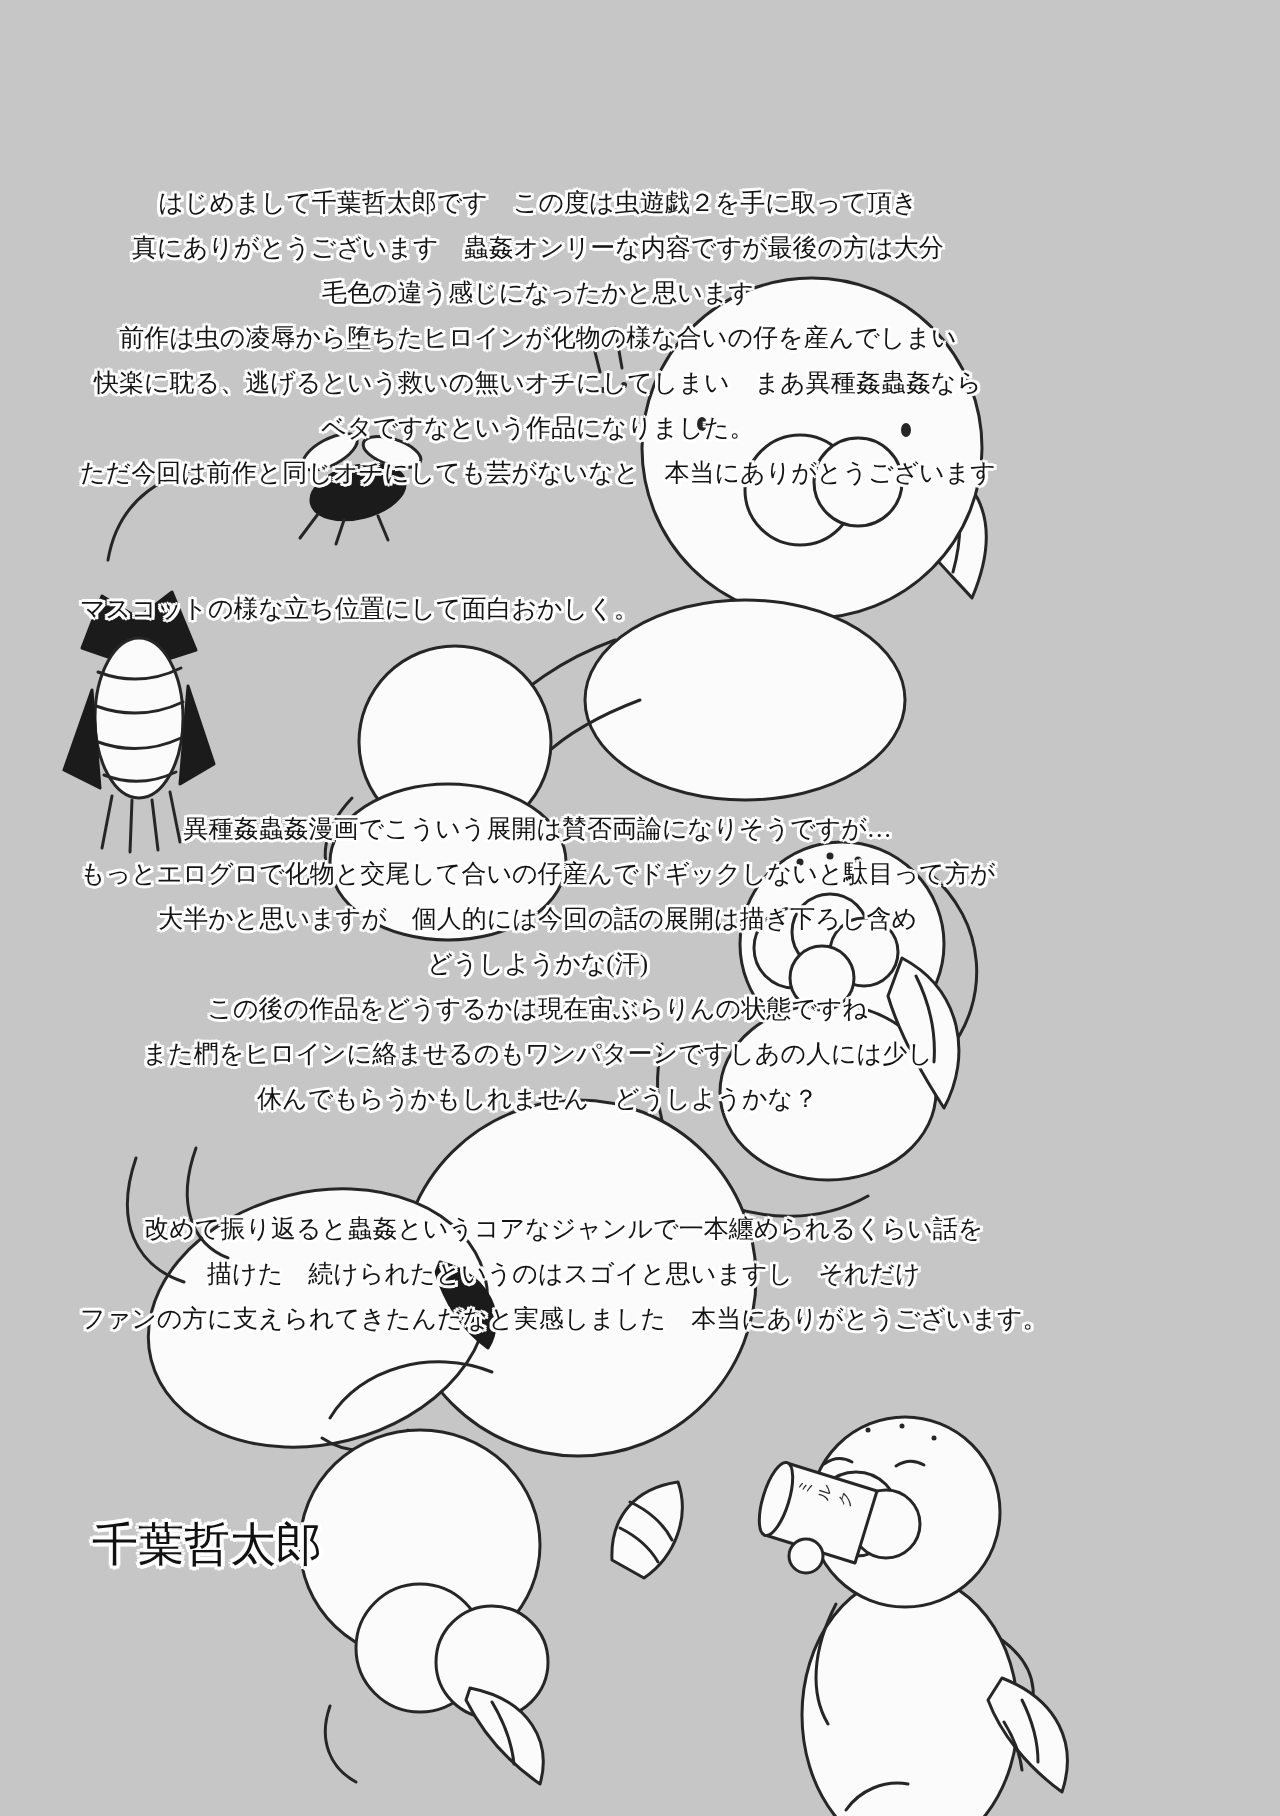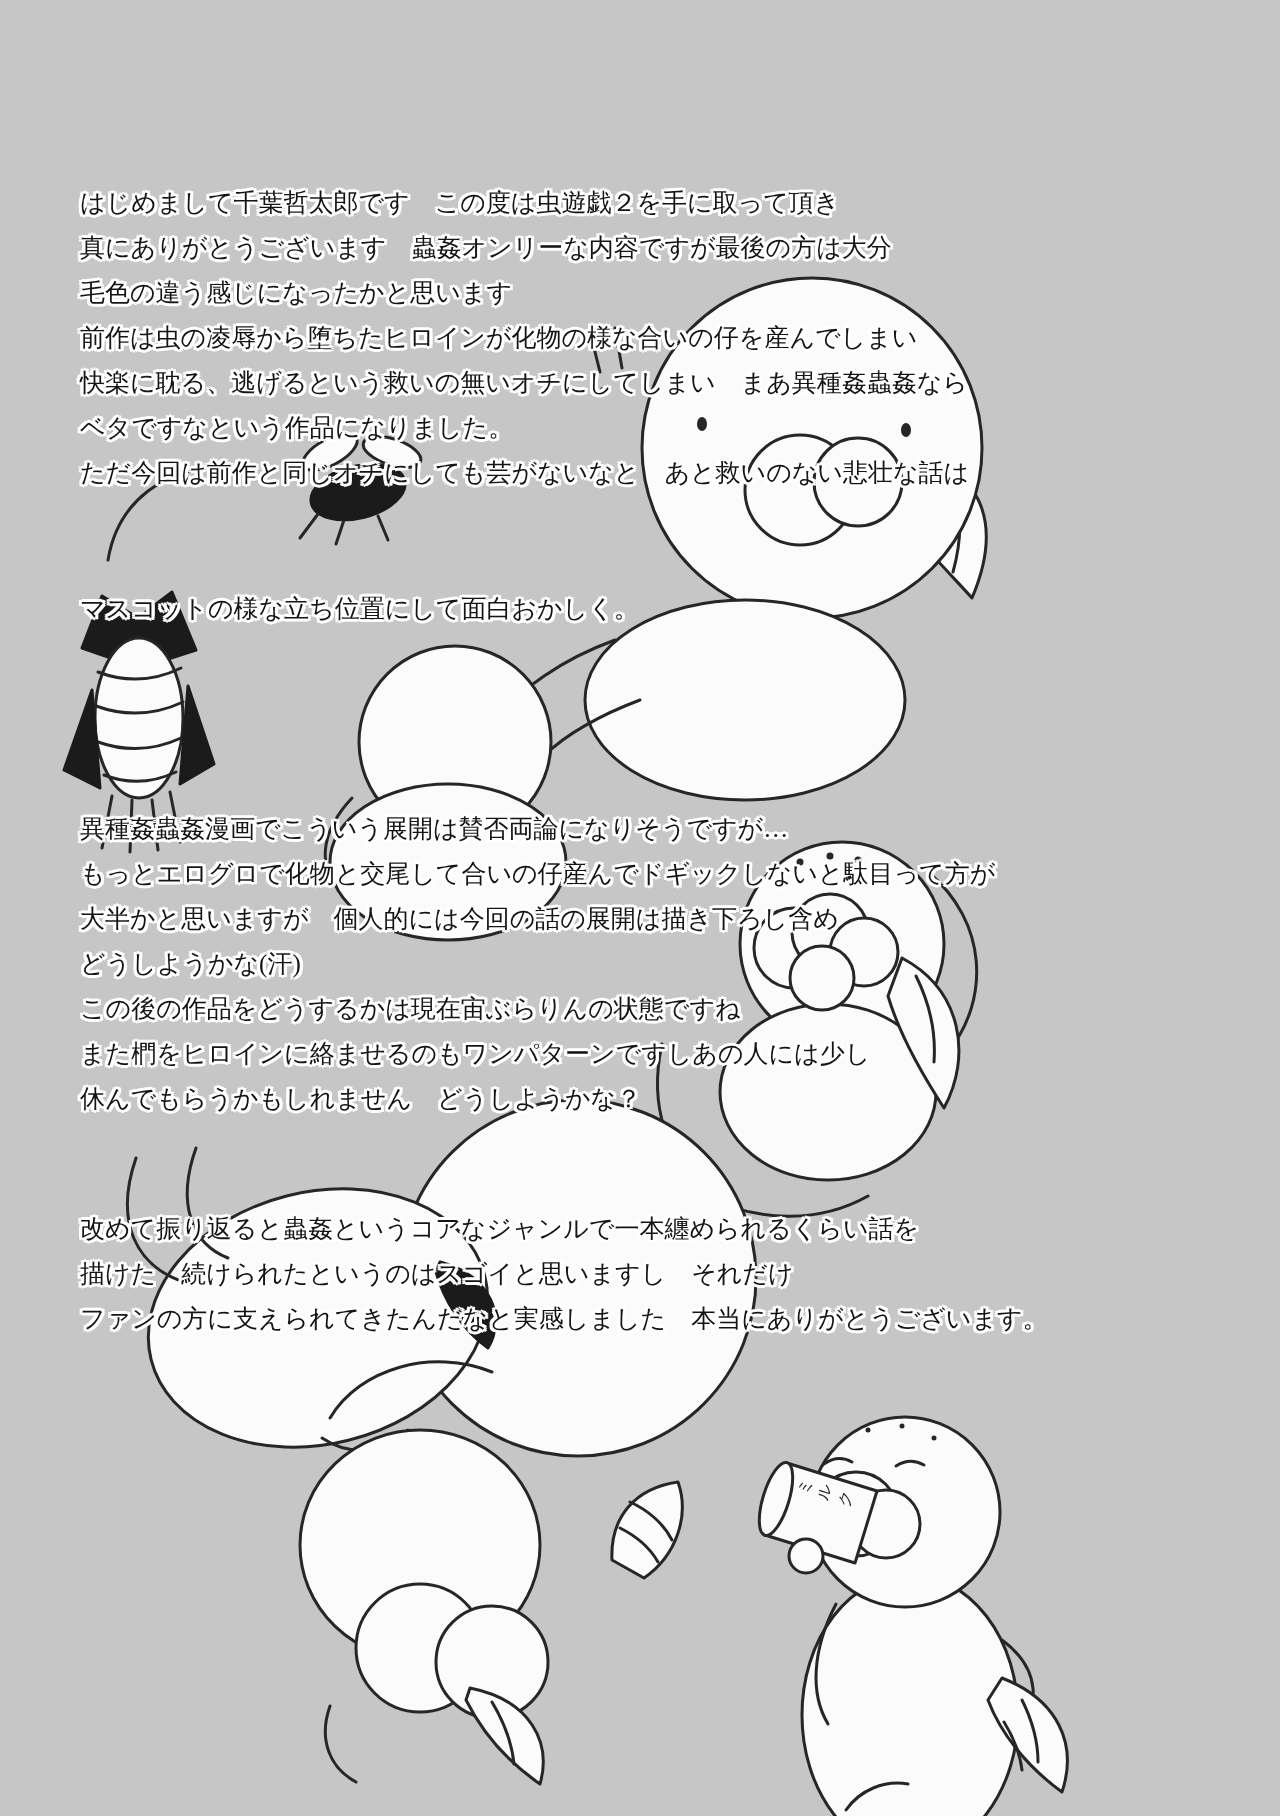--- a/index.html
+++ b/index.html
@@ -6,21 +6,21 @@
   .page{
     position:relative; width:1280px; height:1816px; overflow:hidden;
     background:#c6c6c6;
     font-family:"Liberation Serif","DejaVu Serif",serif;
   }
   .art{position:absolute; left:0; top:0; z-index:1;}
   .art path, .art circle, .art ellipse{ stroke:#262626; stroke-width:3; fill:#fbfbfb; }
   .art .ln{ fill:none; }
   .art .dk{ fill:#1b1b1b; stroke:#1b1b1b; }
   .art .dot{ fill:#262626; stroke:none; }
-  .text-layer{position:absolute; left:0; top:0; width:1280px; height:1688px; z-index:2;}
+  .text-layer{position:absolute; left:0; top:0; width:1280px; height:1688px; z-index:2;text-align:center;}
   .para{position:absolute; left:80px;}
   .line{
     font-size:25px; line-height:45px; white-space:pre; color:#141414;
     text-shadow:
       -3px 0 0 #fff, 3px 0 0 #fff, 0 -3px 0 #fff, 0 3px 0 #fff,
       -2px -2px 0 #fff, 2px -2px 0 #fff, -2px 2px 0 #fff, 2px 2px 0 #fff,
       -3px -2px 0 #fff, 3px 2px 0 #fff, 3px -2px 0 #fff, -3px 2px 0 #fff;
   }
   .signature{
     position:absolute; left:92px; top:1514px;
@@ -155,21 +155,21 @@
 
   <div class="text-layer">
 
     <div class="para" style="top:180px">
       <div class="line">はじめまして千葉哲太郎です　この度は虫遊戯２を手に取って頂き</div>
       <div class="line">真にありがとうございます　蟲姦オンリーな内容ですが最後の方は大分</div>
       <div class="line">毛色の違う感じになったかと思います</div>
       <div class="line">前作は虫の凌辱から堕ちたヒロインが化物の様な合いの仔を産んでしまい</div>
       <div class="line">快楽に耽る、逃げるという救いの無いオチにしてしまい　まあ異種姦蟲姦なら</div>
       <div class="line">ベタですなという作品になりました。</div>
-      <div class="line">ただ今回は前作と同じオチにしても芸がないなと　あと救いのない悲壮な話は</div>
+      <div class="line">ただ今回は前作と同じオチにしても芸がないなと　本当にありがとうございます</div>
     </div>
 
     <div class="para" style="top:586px">
       <div class="line">マスコットの様な立ち位置にして面白おかしく。</div>
     </div>
 
     <div class="para" style="top:806px">
       <div class="line">異種姦蟲姦漫画でこういう展開は賛否両論になりそうですが…</div>
       <div class="line">もっとエログロで化物と交尾して合いの仔産んでドギックしないと駄目って方が</div>
       <div class="line">大半かと思いますが　個人的には今回の話の展開は描き下ろし含め</div>
@@ -179,14 +179,15 @@
       <div class="line">休んでもらうかもしれません　どうしようかな？</div>
     </div>
 
     <div class="para" style="top:1206px">
       <div class="line">改めて振り返ると蟲姦というコアなジャンルで一本纏められるくらい話を</div>
       <div class="line">描けた　続けられたというのはスゴイと思いますし　それだけ</div>
       <div class="line">ファンの方に支えられてきたんだなと実感しました　本当にありがとうございます。</div>
     </div>
 
 
+    <div class="signature">千葉哲太郎</div>
   </div>
 </div>
 
 </body></html>

